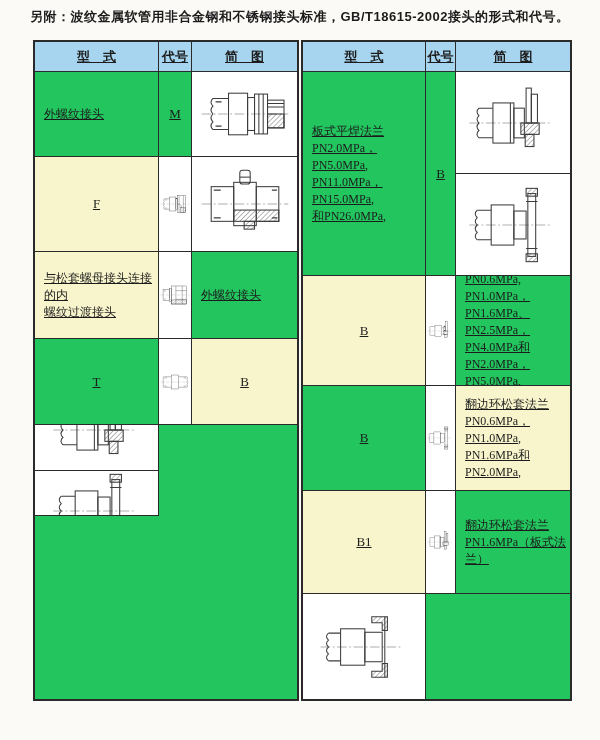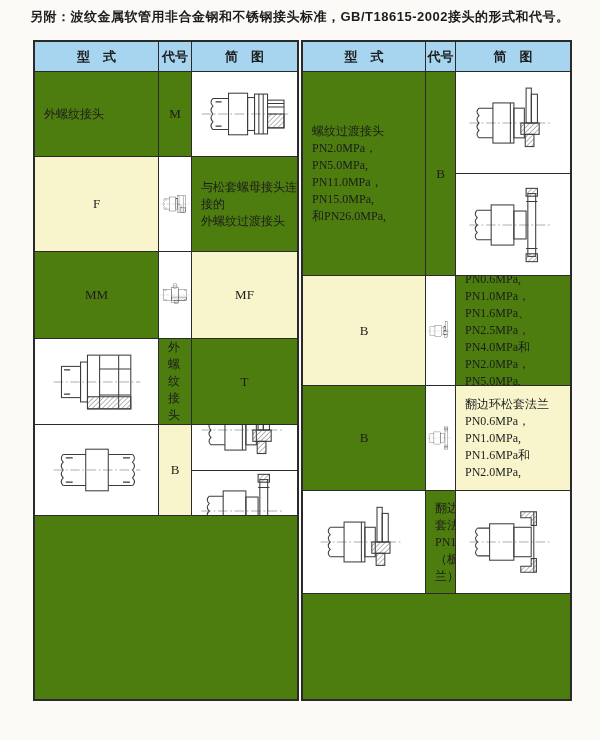--- a/index.html
+++ b/index.html
@@ -15,24 +15,25 @@
     position:absolute;left:30px;top:8px;width:556px;
     font-family:"Liberation Sans","DejaVu Sans",sans-serif;
     font-weight:bold;font-size:13px;line-height:18px;letter-spacing:0.5px;
   }
   .tables{
     position:absolute;left:33px;top:40px;
     display:flex;gap:2px;
   }
   .half{
     border:2px solid var(--border-color,#2a2a2a);
-    background:#4d7c0f;
+    background:#22c55e;
     display:grid;
     height:657px;
     box-sizing:content-box;
+    text-decoration:underline;
   }
   .half-left{width:262px;grid-template-columns:124px 33px auto;grid-template-rows:30px 85px 95px 87px 86px 91px auto;}
   .half-right{width:267px;grid-template-columns:123px 30px auto;grid-template-rows:30px 204px 110px 105px 103px auto;}
   .cell{
     border-right:1px solid var(--border-color,#2a2a2a);
     border-bottom:1px solid var(--border-color,#2a2a2a);
     box-sizing:border-box;overflow:hidden;
     display:flex;align-items:center;
   }
   .half > .cell:nth-child(3n){border-right:none;}
@@ -214,32 +215,30 @@
           </svg>
       </div>
 
       <div class="cell code hl">F</div>
       <div class="cell sketch">
         <svg>
             <use href="#diag-f"></use>
           </svg>
       </div>
 
-      <div class="cell type">
-          <span>与松套螺母接头连接的
-外螺纹过渡接头</span>
-        </div>
-      <div class="cell code">MM</div>
       <div class="cell sketch">
         <svg>
             <use href="#diag-mm"></use>
           </svg>
       </div>
 
-      <div class="cell code hl">MF</div>
+      <div class="cell type hl">
+          <span>与松套螺母接头连接的内
+螺纹过渡接头</span>
+        </div>
       <div class="cell sketch">
         <svg>
             <use href="#diag-mf"></use>
           </svg>
       </div>
 
       <div class="cell type">
           <span>外螺纹接头</span>
         </div>
       <div class="cell code">T</div>
@@ -263,21 +262,21 @@
         </div>
       </div>
     </div>
 
     <div class="half half-right">
       <div class="cell head">型　式</div>
       <div class="cell head">代号</div>
       <div class="cell head">简　图</div>
 
       <div class="cell type">
-          <span>螺纹过渡接头
+          <span>板式平焊法兰
 PN2.0MPa，PN5.0MPa,
 PN11.0MPa，PN15.0MPa,
 和PN26.0MPa,</span>
         </div>
       <div class="cell code">B</div>
       <div class="cell sketch sketch-split">
         <div class="subsketch">
           <svg>
               <use href="#diag-flange-tall"></use>
             </svg>
@@ -309,20 +308,21 @@
         <svg>
             <use href="#diag-flange-sym"></use>
           </svg>
       </div>
 
       <div class="cell type hl">
           <span>翻边环松套法兰
 PN0.6MPa，PN1.0MPa,
 PN1.6MPa和PN2.0MPa,</span>
         </div>
+      <div class="cell code hl">B1</div>
       <div class="cell sketch">
         <svg>
             <use href="#diag-flange-tall"></use>
           </svg>
       </div>
 
       <div class="cell type">
           <span>翻边环松套法兰
 PN1.6MPa（板式法兰）</span>
         </div>

